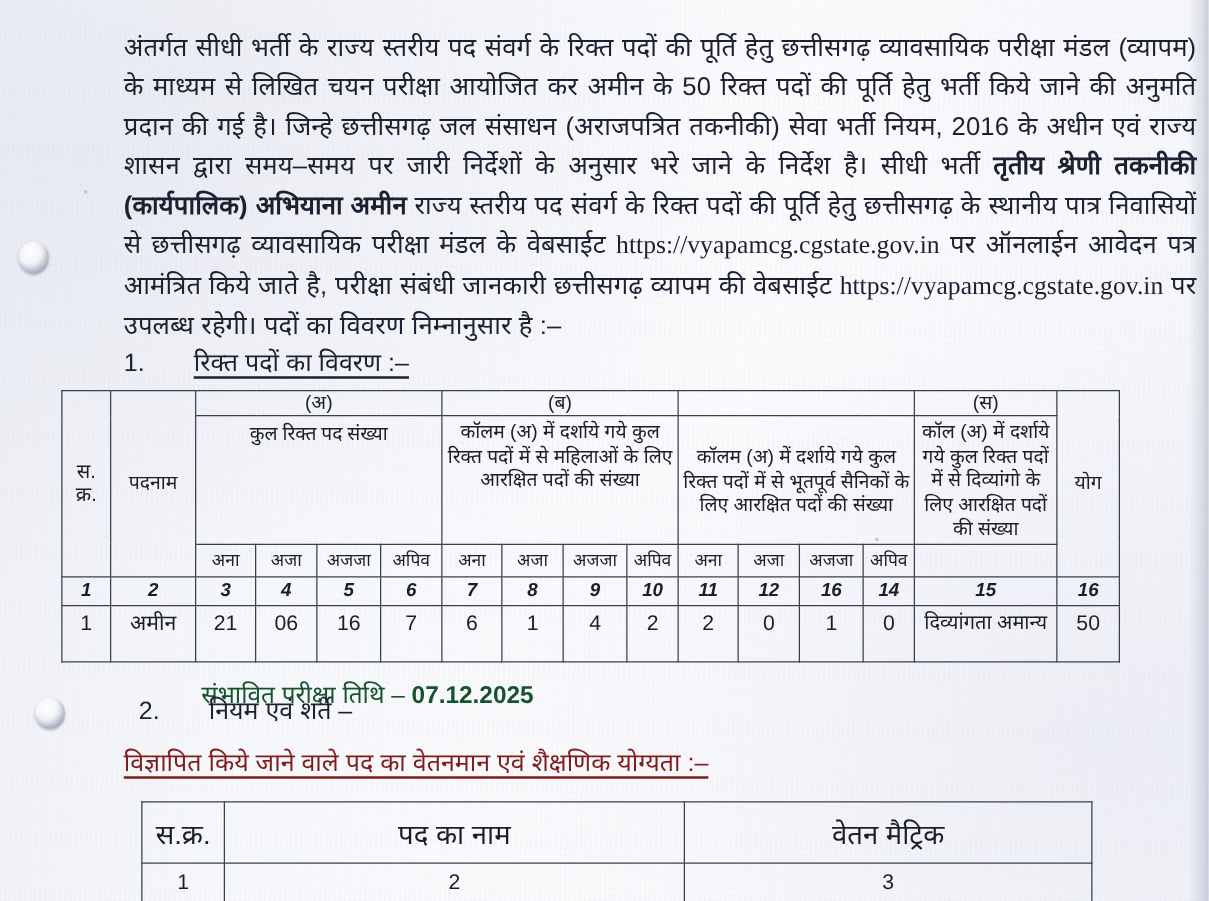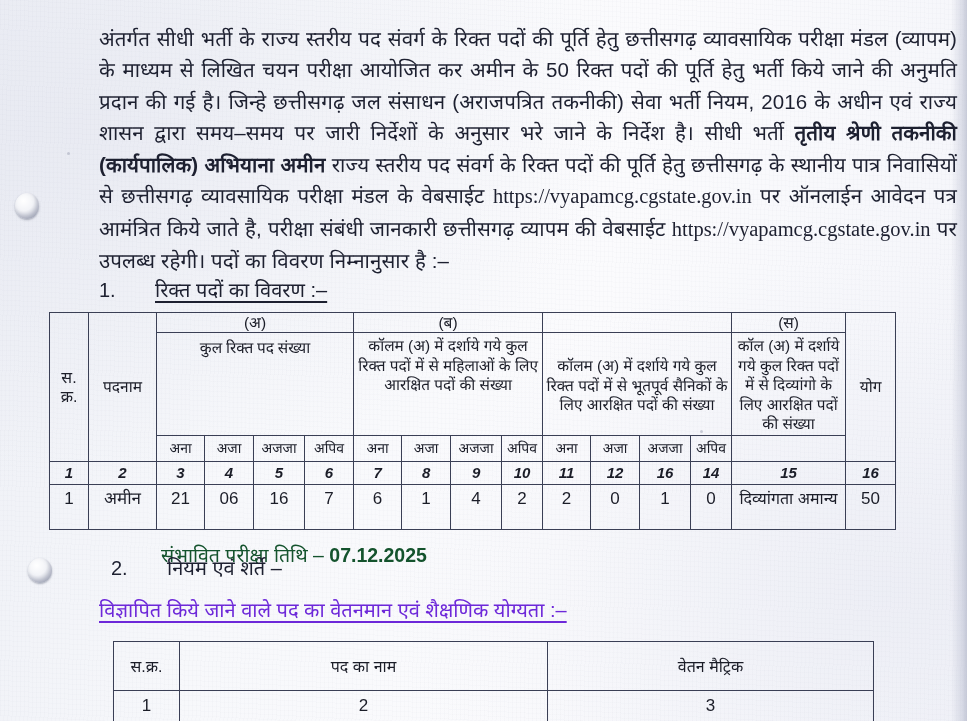--- a/index.html
+++ b/index.html
@@ -105,21 +105,21 @@
     font-size: 20px;
     color: #1d2030;
     white-space: nowrap;
   }
   .heading-2 .num { display: inline-block; width: 56px; }
   .heading-3 {
     position: absolute;
     left: 99px;
     top: 596px;
     font-size: 20px;
-    color: #6d28d9;
+    color: #7f1d1d;
     white-space: nowrap;
     text-decoration: underline;
     text-underline-offset: 4px;
   }
 
   
   table.grid {
     position: absolute;
     border-collapse: collapse;
     table-layout: fixed;
@@ -145,21 +145,21 @@
   #vacancy-table .sub { font-size: 14px; height: 25px; }
   #vacancy-table .numrow td { font-style: italic; font-weight: bold; font-size: 15px; height: 22px; }
   #vacancy-table .datarow td { font-size: 17px; height: 40px; vertical-align: top; padding-top: 4px; }
   #vacancy-table .sc { font-size: 16px; line-height: 19px; }
 
   #pay-table {
     left: 113px;
     top: 641px;
     width: 760px;
   }
-  #pay-table td { font-size: 16px; }
+  #pay-table td { font-size: 22px; }
   #pay-table .hdr td { height: 48px; }
   #pay-table .numrow td { height: 30px; font-size: 17px; }
 </style>
 </head>
 <body>
 
 <div id="page"></div>
 <div class="scan-edge"></div>
 
 <div class="blob" style="left:15px; top:193px; width:24px; height:26px;"></div>

